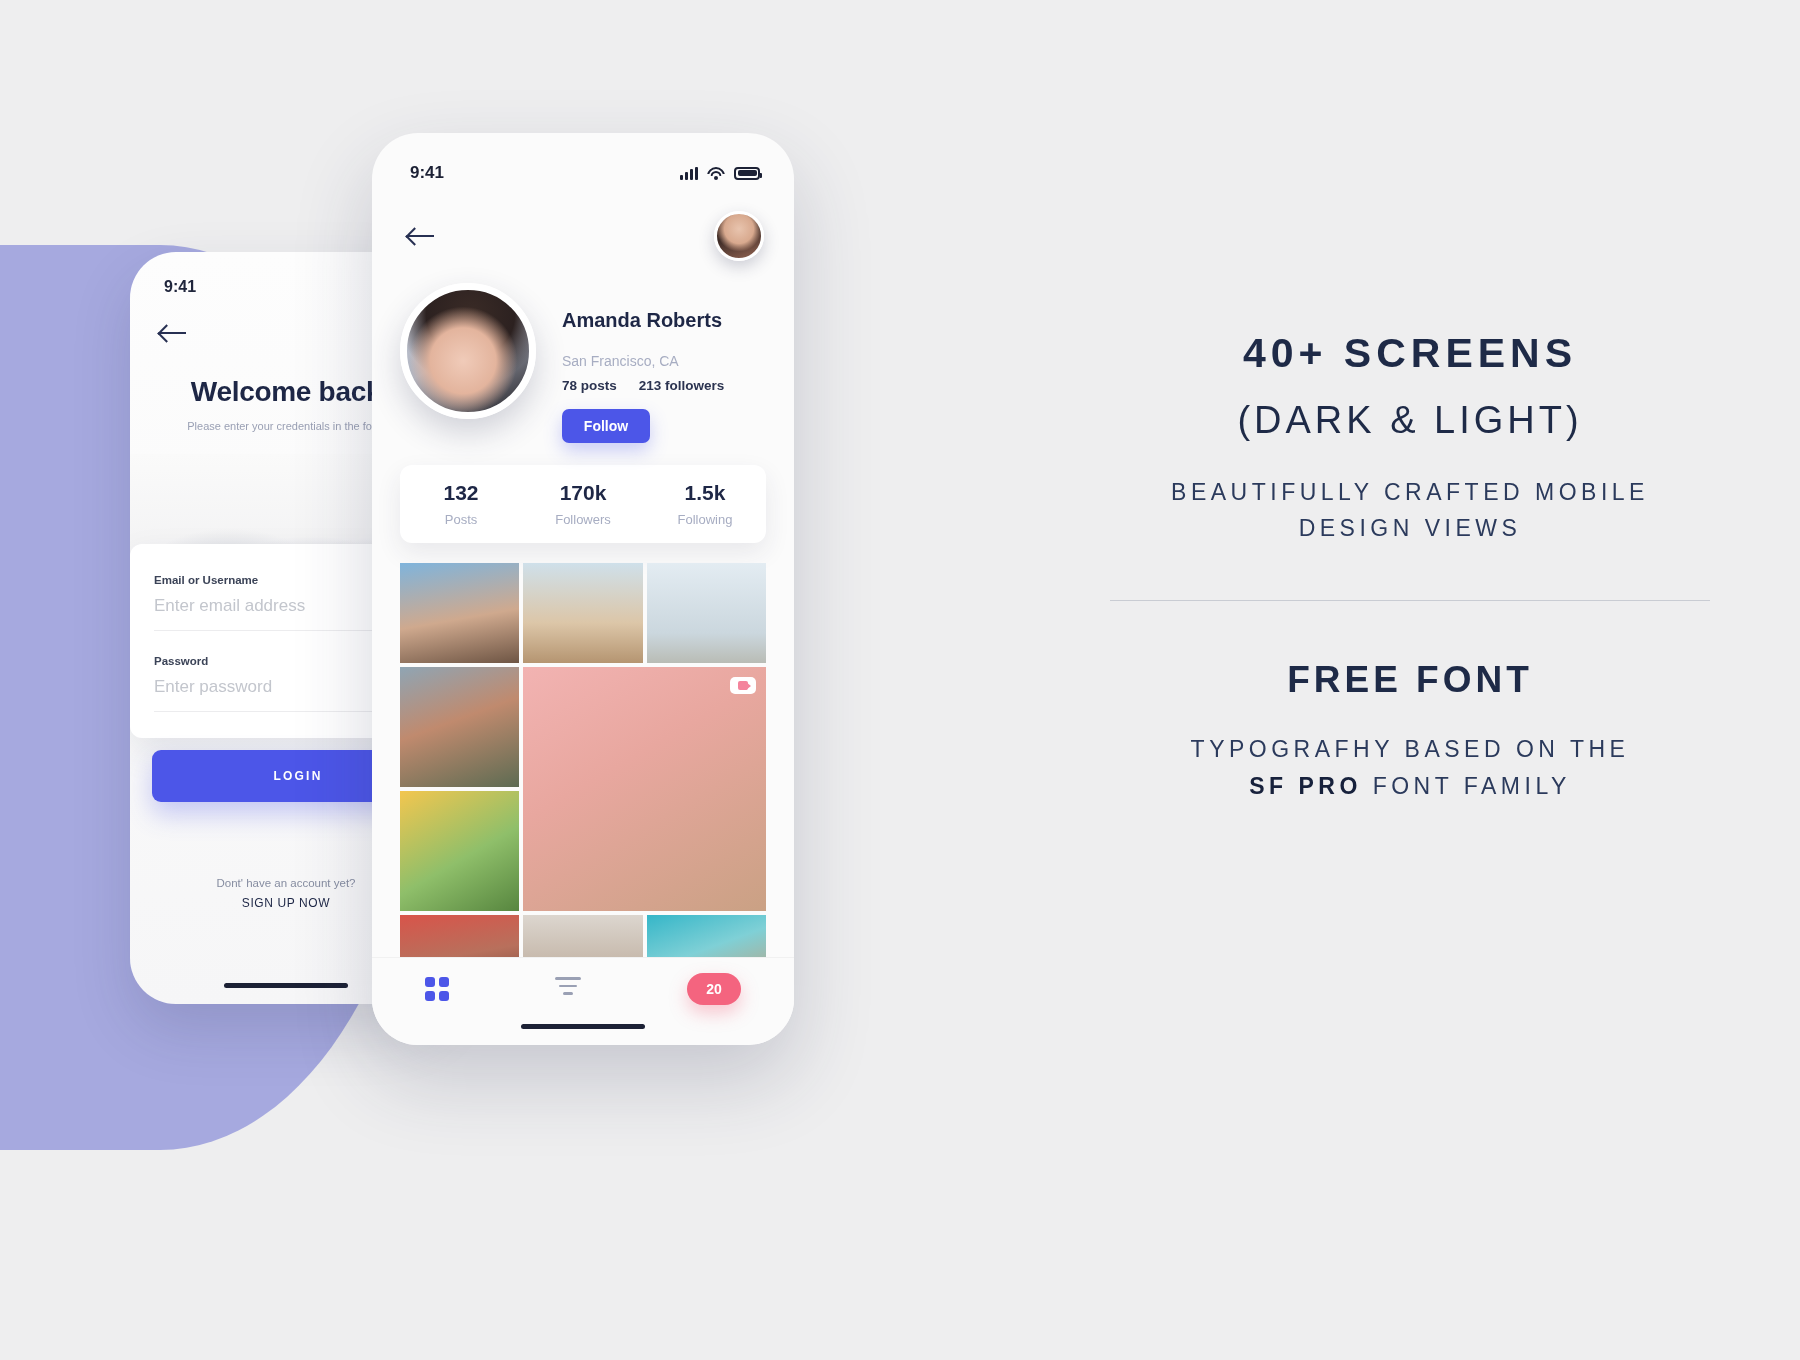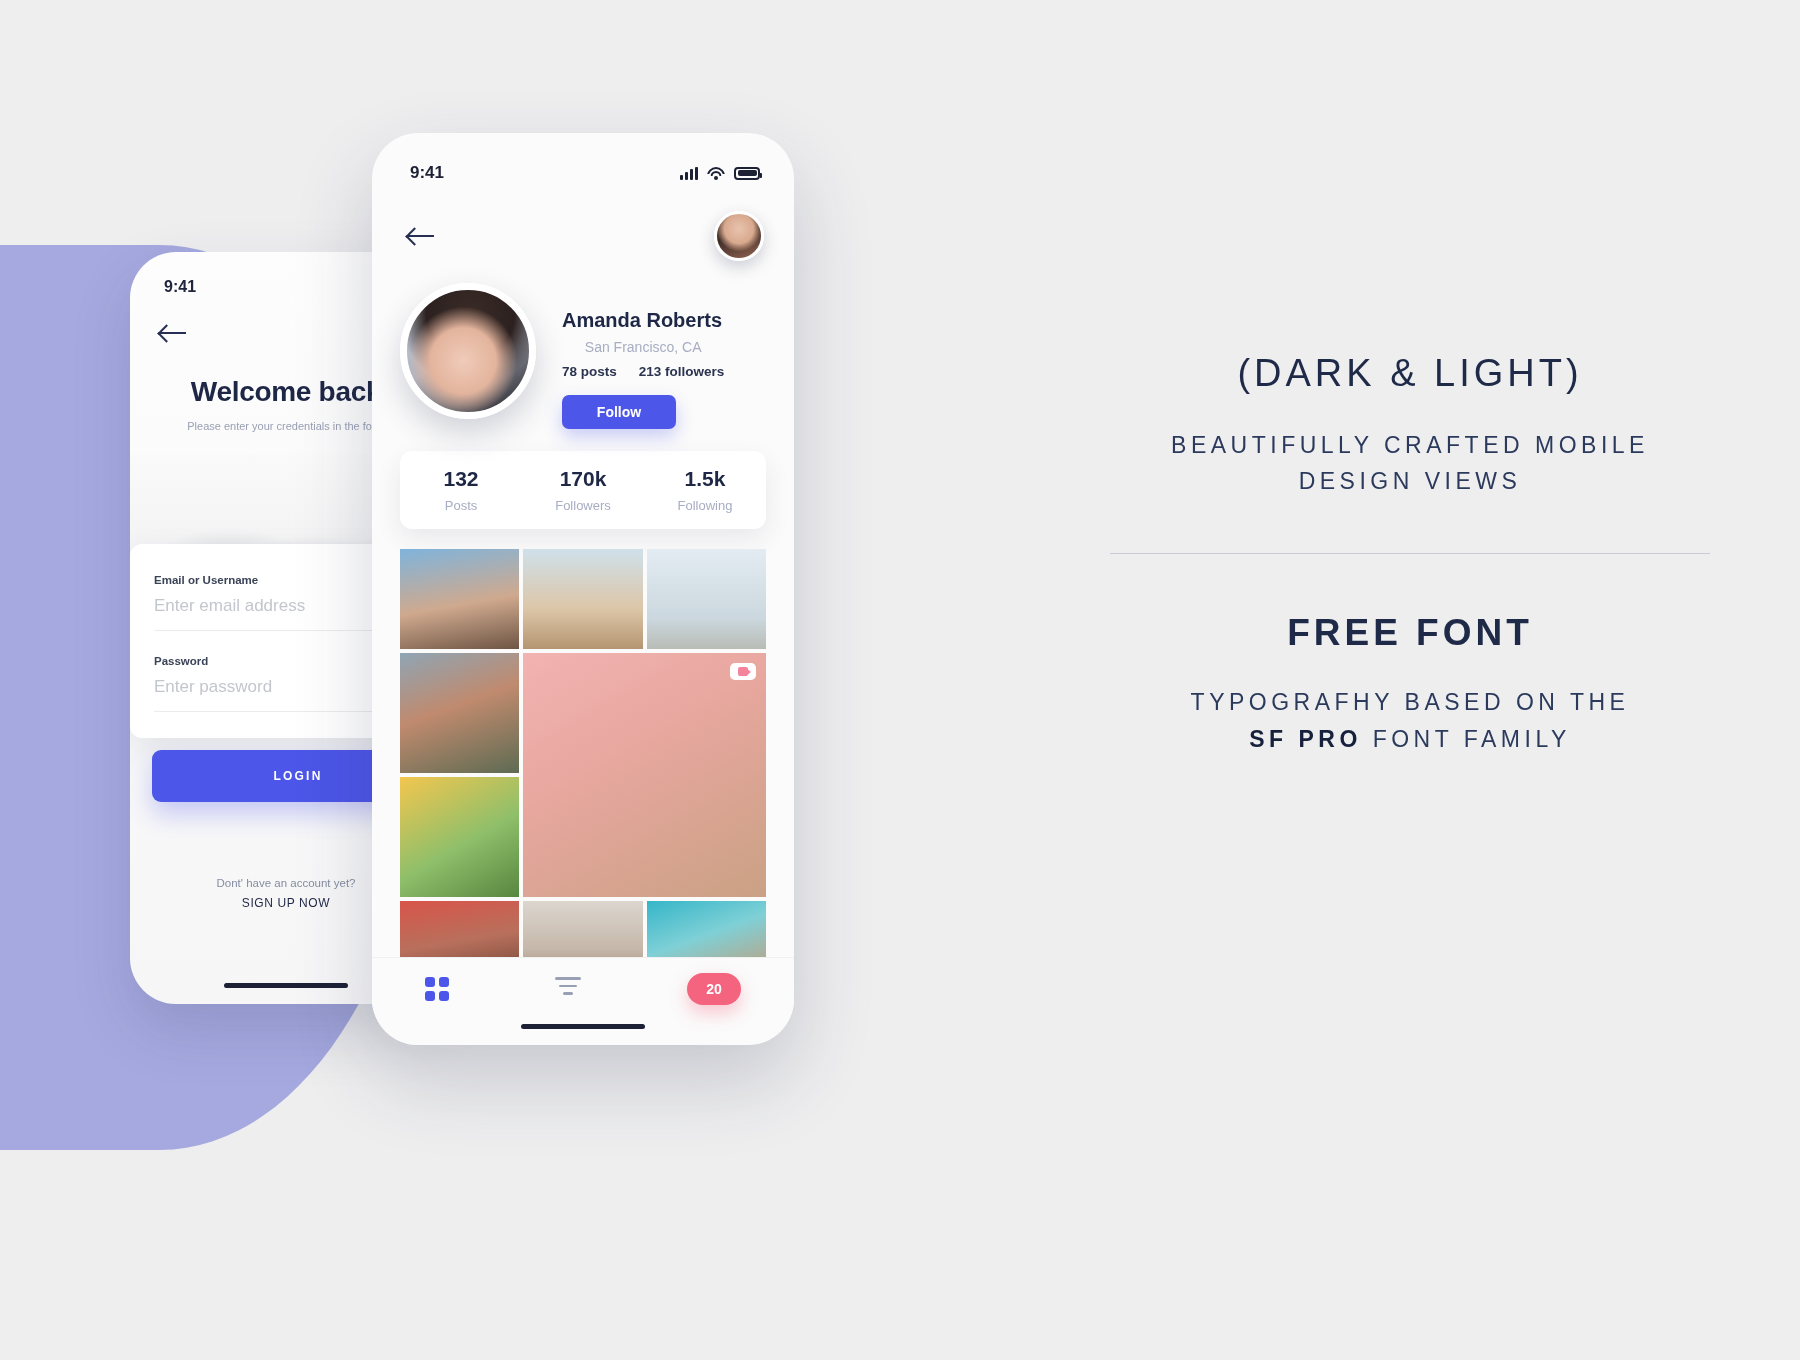--- a/index.html
+++ b/index.html
@@ -155,24 +155,24 @@
     border: 7px solid #fff;
     box-shadow: 0 14px 32px rgba(40,45,80,.20);
     background:
       radial-gradient(circle at 46% 58%, #f0cbb9 0%, #e3b49d 34%, rgba(227,180,157,0) 56%),
       radial-gradient(circle at 52% 20%, #3a2b26 0%, #2c2120 38%, rgba(44,33,32,0) 62%),
       linear-gradient(150deg,#c9ccd6 0%,#aeb3c0 48%,#1d1b20 100%);
     flex: none;
   }
   .pp-info { padding: 26px 0 0 26px; }
   .pp-name { font-size: 20px; font-weight: bold; color: #1e2746; }
-  .pp-loc { margin-top: 7px; font-size: 14px; color: #a7adc2; text-align: center; }
+  .pp-loc { margin-top: 21px; font-size: 14px; color: #a7adc2; }
   .pp-meta { margin-top: 9px; font-size: 13.5px; font-weight: bold; color: #2b3350; display: flex; gap: 22px; }
   .follow-btn {
-    margin-top: 16px; width: 114px; height: 34px;
+    margin-top: 16px; width: 88px; height: 34px;
     background: #4c56e8; border-radius: 7px;
     display: flex; align-items: center; justify-content: center;
     color: #fff; font-size: 14px; font-weight: bold;
     box-shadow: 0 8px 18px rgba(76,86,232,.28);
   }
 
   .stats-card {
     margin: 22px 28px 0 28px; height: 78px;
     background: #fff; border-radius: 12px;
     box-shadow: 0 10px 26px rgba(40,45,80,.09);
@@ -370,20 +370,21 @@
         <i></i>
         <i></i>
       </div>
     <div class="tab-badge">20</div>
   </div>
 
   <div class="homebar"></div>
 </div>
 
 <div class="panel">
+  <div class="p-h1">40+ SCREENS</div>
   <div class="p-h2">(DARK &amp; LIGHT)</div>
   <div class="p-sub">
     <div>BEAUTIFULLY CRAFTED MOBILE</div>
     <div>DESIGN VIEWS</div>
   </div>
 
   <div class="divider"></div>
 
   <div class="p-h3">FREE FONT</div>
   <div class="p-sub2">

